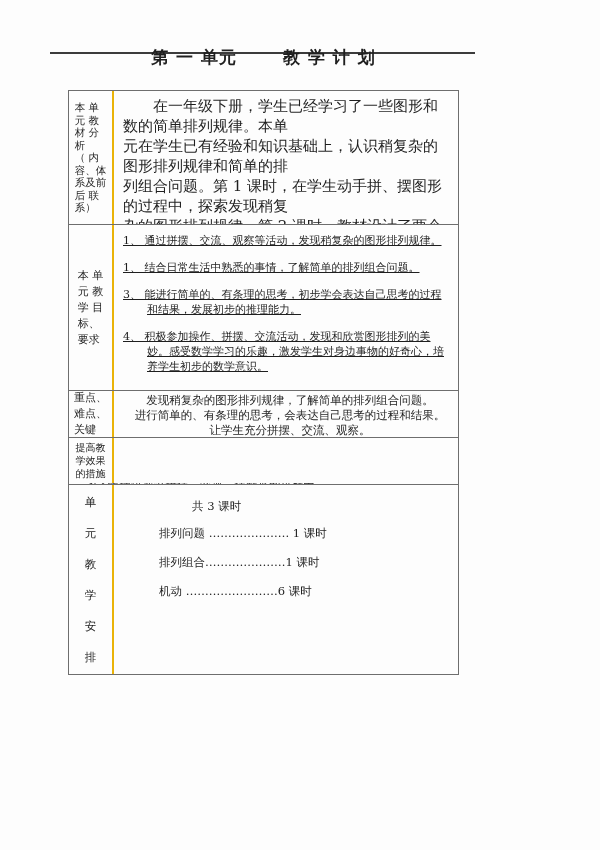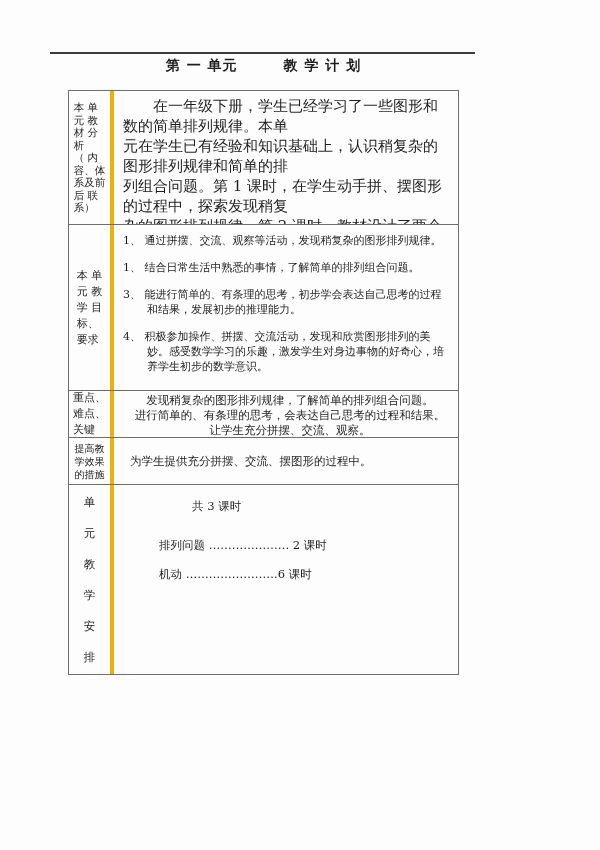--- a/index.html
+++ b/index.html
@@ -9,77 +9,77 @@
     background:#fdfdfd;
     font-family:"DejaVu Serif","Liberation Serif",serif;
     color:#1f1f1f;
     overflow:hidden;
   }
   .top-rule {
     position:absolute; left:50px; top:52px;
     width:425px; height:2px; background:#3c3c3c;
   }
   .doc-title {
-    position:absolute; left:68px; top:57px; width:391px;
+    position:absolute; left:68px; top:46px; width:391px;
     display:flex; justify-content:center; gap:46px;
-    font-size:14px; font-weight:bold; letter-spacing:1px;
+    font-size:17px; font-weight:bold; letter-spacing:1px;
     white-space:pre;
   }
   .plan-table {
     position:absolute; left:68px; top:90px; width:391px;
     border:1px solid #6e6e6e;
     background:#fdfdfd;
   }
   .t-row { display:flex; border-bottom:1px solid #6e6e6e; }
   .t-row:last-child { border-bottom:none; }
   .label-cell {
     width:45px; flex:0 0 45px;
-    border-right:4px solid #eab308;
+    border-right:2px solid #eab308;
     display:flex; align-items:center; justify-content:center;
     text-align:left; white-space:pre-line;
     padding:2px 3px;
   }
   .content-cell { flex:1 1 auto; overflow:hidden; }
 
   
   .row-analysis { height:134px; }
   .row-analysis .label-cell { font-size:10.5px; line-height:12.5px; }
   .row-analysis .content-cell {
     padding:5px 8px 0 9px; font-size:15px; line-height:20px;
     white-space:pre-line;
   }
 
   
   .row-goals { height:166px; }
   .row-goals .label-cell { font-size:11px; line-height:16px; }
   .row-goals .content-cell { padding:8px 8px 0 9px; font-size:11px; line-height:15px; }
-  .goal-item { padding-left:24px; text-indent:-24px; margin-bottom:12px; }
+  .goal-item { padding-left:24px; text-indent:-24px; margin-bottom:12px;text-decoration:underline; }
 
   
   .row-keypoints { height:47px; }
   .row-keypoints .label-cell { font-size:11px; line-height:16px; }
   .row-keypoints .content-cell {
     padding:2px 8px 0 16px; font-size:11.5px; line-height:15px;
     white-space:pre-line;
     text-align:center;
   }
 
   
-  .row-measures { height:47px; }
+  .row-measures { height:47px;flex-direction:column; }
   .row-measures .label-cell { font-size:10px; line-height:13px; }
   .row-measures .content-cell {
     display:flex; align-items:center;
     padding:0 8px 0 16px; font-size:11.5px;
   }
 
   
   .row-schedule { height:189px; }
   .row-schedule .label-cell { font-size:11.5px; line-height:31px; text-align:center; }
   .row-schedule .content-cell { padding-top:14px; font-size:11.5px; }
-  .schedule-total { margin:0 0 24px 78px; }
+  .schedule-total { margin:0 0 12px 78px; }
   .schedule-item { margin:0 0 14px 45px; }
 </style>
 </head>
 <body>
 
 <div class="page">
 
   <div class="top-rule"></div>
 
   <div class="doc-title">
@@ -138,19 +138,20 @@
 
     <div class="t-row row-schedule">
       <div class="label-cell">单
 元
 教
 学
 安
 排</div>
       <div class="content-cell">
         <div class="schedule-total">共 3 课时</div>
-        <div class="schedule-item">排列问题  ………………… 2 课时</div>
+        <div class="schedule-item">排列问题  ………………… 1 课时</div>
+        <div class="schedule-item">排列组合…………………1 课时</div>
         <div class="schedule-item">机动  ……………………6 课时</div>
       </div>
     </div>
 
   </div>
 </div>
 
 </body></html>

